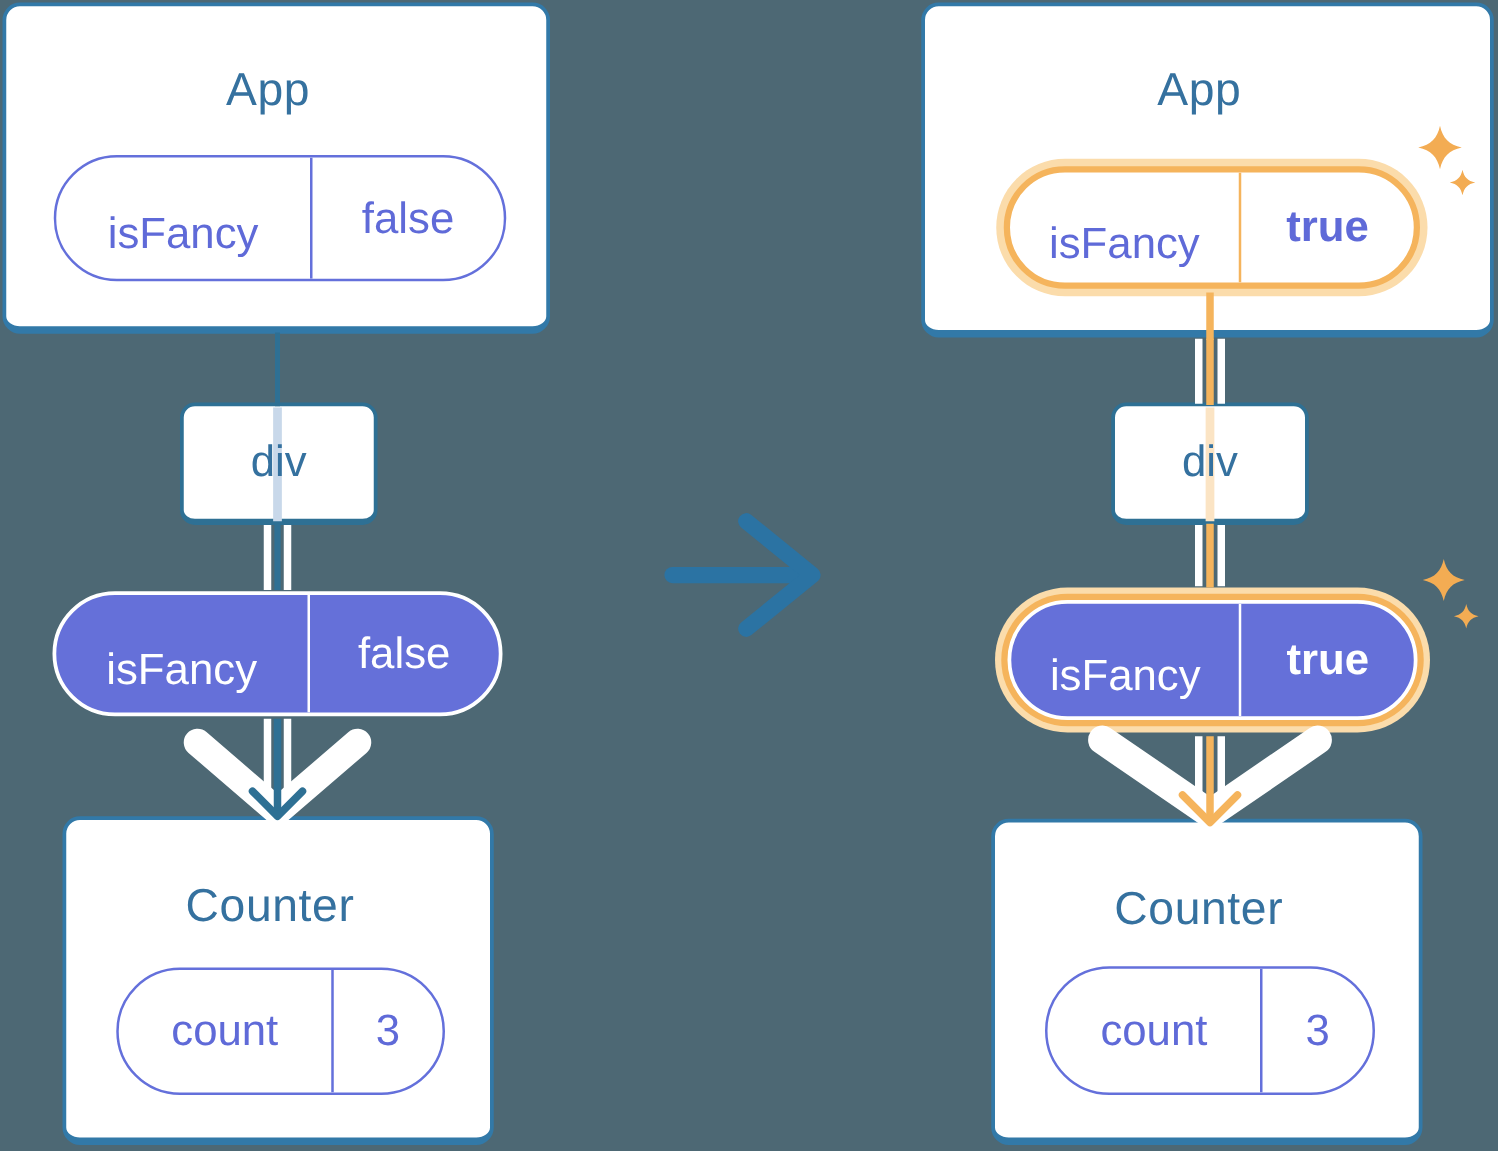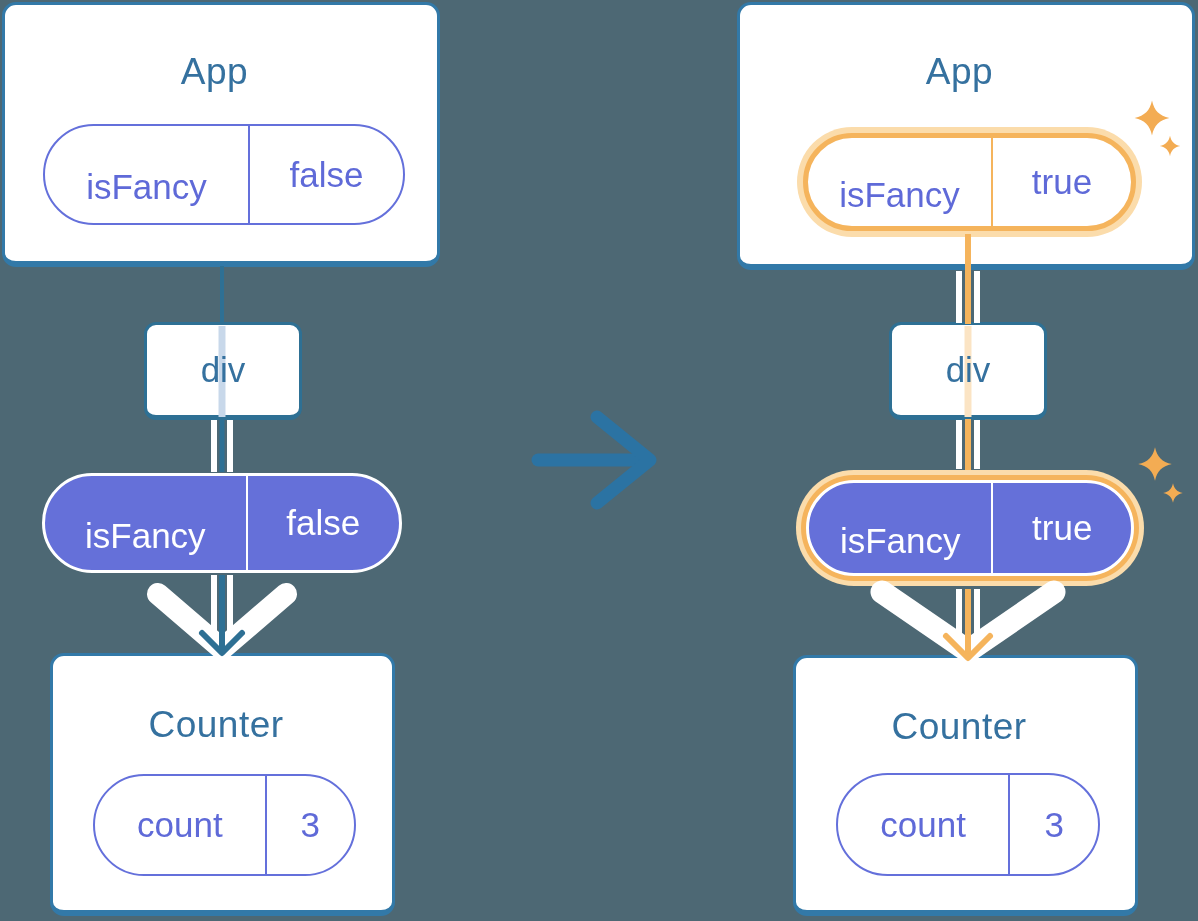--- a/index.html
+++ b/index.html
@@ -34,21 +34,21 @@
   .pill.hl-outline{
     background:#fff;border:5px solid #F5B45C;color:#5F6AD8;
     box-shadow:0 0 0 6px #FBDCAB;
   }
   .pill.hl-outline .divider{background:#F5B45C;}
   .pill.hl-solid{
     background:#6570D9;border:3px solid #fff;color:#fff;
     box-shadow:0 0 0 5px #F5B45C, 0 0 0 10px #FBDCAB;
   }
   .pill.hl-solid .divider{background:#fff;}
-  .bold{font-weight:400;}
+  .bold{font-weight:700;}
   
   .k2{flex:57;margin-top:25px;} .v2{flex:43;text-align:center;}
   .k3{flex:66;} .v3{flex:34;}
   
   .node{
     position:absolute;background:#fff;border-radius:12px;
     border:3px solid #2E7094;border-bottom-width:5px;box-sizing:border-box;
     display:flex;align-items:center;justify-content:center;text-align:right;
   }
   .node-label{

